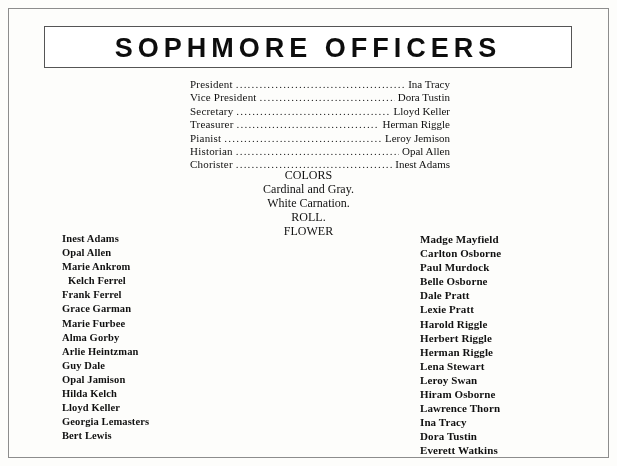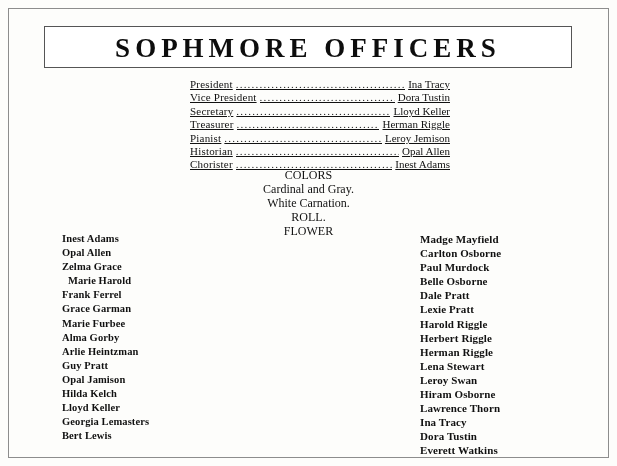--- a/index.html
+++ b/index.html
@@ -44,34 +44,33 @@
   }
   .title-text {
     position: absolute;
     left: 0;
     right: 0;
     top: 6px;
     text-align: center;
     font-size: 27px;
     font-weight: bold;
     letter-spacing: 5px;
-    font-family: Liberation Serif, serif;
+    font-family: Liberation Sans, sans-serif;
     color: #0d0d0d;
     white-space: nowrap;
   }
 
   
   .officers {
     position: absolute;
     left: 190px;
     top: 78px;
     width: 260px;
     font-size: 11px;
     line-height: 13.4px;
-    text-decoration: underline;
   }
   .officer-row {
     display: flex;
     align-items: baseline;
     white-space: nowrap;
     font-family: "Liberation Serif", serif;
   }
   .officer-role {
     flex: 0 0 auto;
     letter-spacing: 0.2px;
@@ -179,28 +178,28 @@
     <div>COLORS</div>
     <div>Cardinal and Gray.</div>
     <div>White Carnation.</div>
     <div>ROLL.</div>
     <div>FLOWER</div>
   </div>
 
   <div class="roster-left">
     <div class="roster-name">Inest Adams</div>
     <div class="roster-name">Opal Allen</div>
-    <div class="roster-name">Zelma Grace</div>
-    <div class="roster-name indent-1">Marie Harold</div>
+    <div class="roster-name">Marie Ankrom</div>
+    <div class="roster-name indent-1">Kelch Ferrel</div>
     <div class="roster-name">Frank Ferrel</div>
     <div class="roster-name">Grace Garman</div>
     <div class="roster-name">Marie Furbee</div>
     <div class="roster-name">Alma Gorby</div>
     <div class="roster-name">Arlie Heintzman</div>
-    <div class="roster-name">Guy Pratt</div>
+    <div class="roster-name">Guy Dale</div>
     <div class="roster-name">Opal Jamison</div>
     <div class="roster-name">Hilda Kelch</div>
     <div class="roster-name">Lloyd Keller</div>
     <div class="roster-name">Georgia Lemasters</div>
     <div class="roster-name">Bert Lewis</div>
   </div>
 
   <div class="roster-right">
     <div class="roster-name">Madge Mayfield</div>
     <div class="roster-name">Carlton Osborne</div>

